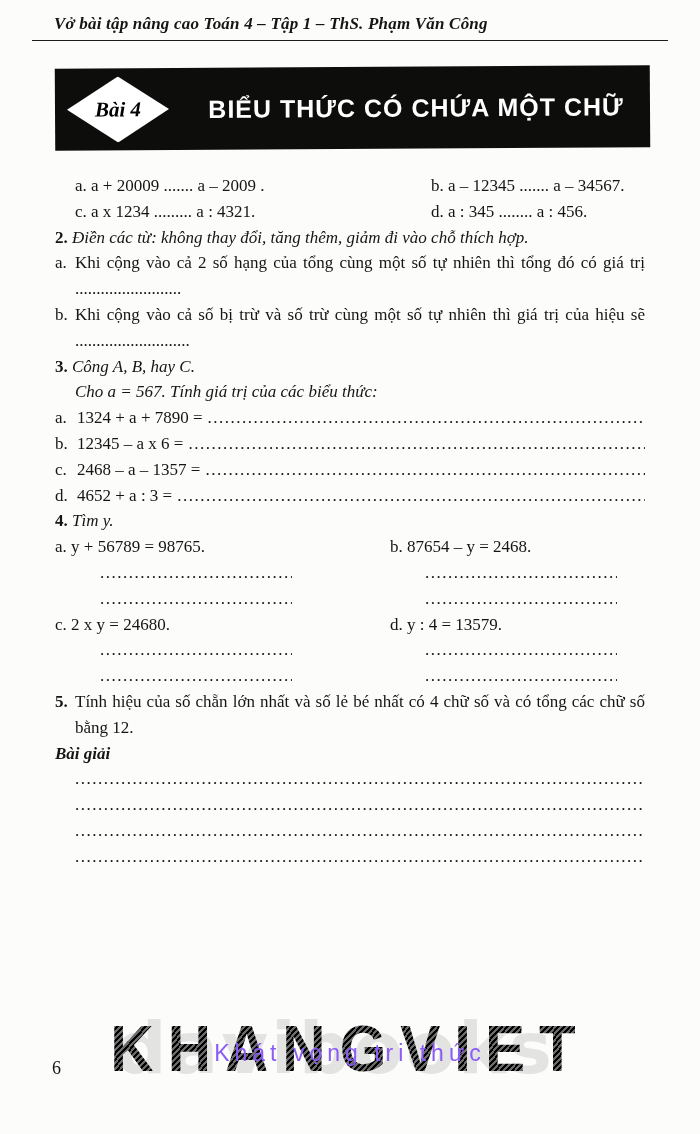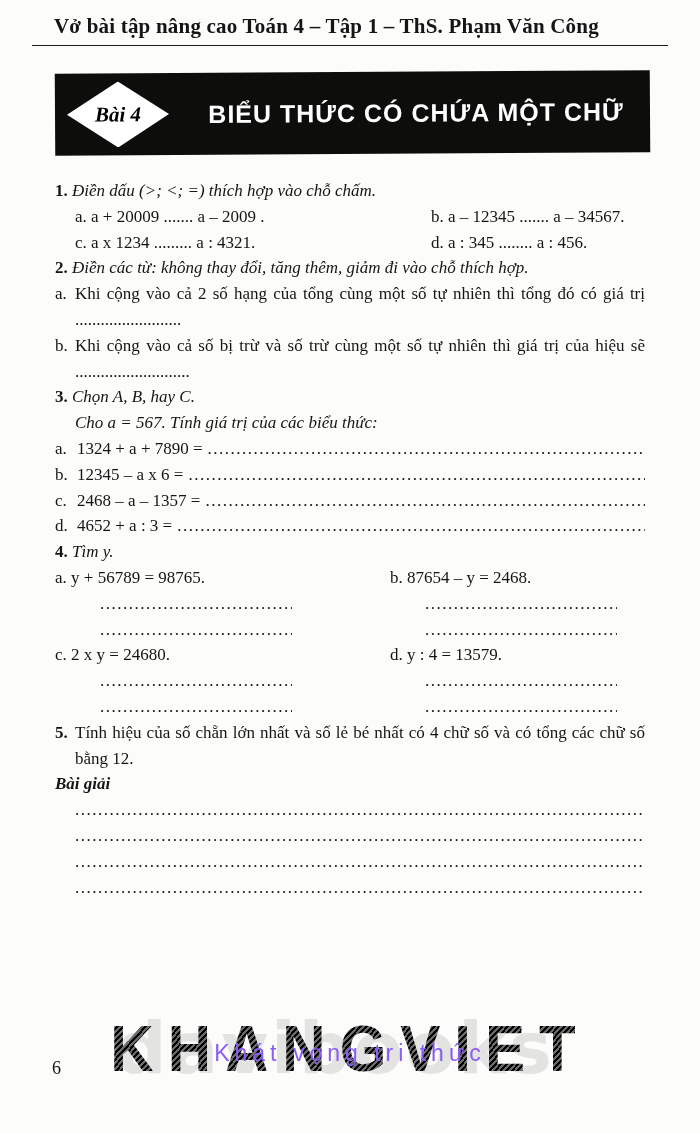--- a/index.html
+++ b/index.html
@@ -4,21 +4,21 @@
 <style>
   * { box-sizing: border-box; }
   html,body { margin:0; padding:0; background:#d9d9d9; }
   .page {
     width:700px; height:1134px; margin:0 auto; position:relative;
     background:#fcfcfa; color:#151515; overflow:hidden;
     font-family:"Liberation Serif", serif; font-size:17px;
   }
   
   .header { margin:14px 32px 0 32px; padding:0 0 6px 22px; border-bottom:1.6px solid #1c1c1c; }
-  .header-title { font-weight:bold; font-size:21px; letter-spacing:.2px; }
+  .header-title { font-weight:bold; font-style:italic; font-size:17px; letter-spacing:.2px; }
   
   .banner { position:relative; margin:26px 50px 0 55px; height:82px; background:#0d0d0c; transform:rotate(-0.35deg); }
   .diamond {
     position:absolute; left:12px; top:8px; width:102px; height:66px; background:#fff;
     clip-path:polygon(50% 0, 100% 50%, 50% 100%, 0 50%);
     display:flex; align-items:center; justify-content:center;
     font-weight:bold; font-style:italic; font-size:21px; color:#000;
   }
   .banner-title {
     position:absolute; left:135px; right:8px; top:0; bottom:0;
@@ -80,24 +80,20 @@
 
   <div class="banner">
     <div class="diamond">
       <span>Bài 4</span>
     </div>
     <div class="banner-title">BIỂU THỨC CÓ CHỨA MỘT CHỮ</div>
   </div>
 
   <div class="content">
 
-    <div class="line">
-      <span class="ex-num">1.</span>
-      <span class="prompt">Điền dấu (&gt;; &lt;; =) thích hợp vào chỗ chấm.</span>
-    </div>
     <div class="cols line">
       <div class="c1">a. a + 20009 ....... a – 2009 .</div>
       <div class="c2">b. a – 12345 ....... a – 34567.</div>
     </div>
     <div class="cols line">
       <div class="c1">c. a x 1234 ......... a : 4321.</div>
       <div class="c2">d. a : 345 ........ a : 456.</div>
     </div>
 
     <div class="line">
@@ -108,21 +104,21 @@
       <span class="lbl">a.</span>
       <span>Khi cộng vào cả 2 số hạng của tổng cùng một số tự nhiên thì tổng đó có giá trị .........................</span>
     </div>
     <div class="hang line">
       <span class="lbl">b.</span>
       <span>Khi cộng vào cả số bị trừ và số trừ cùng một số tự nhiên thì giá trị của hiệu sẽ ...........................</span>
     </div>
 
     <div class="line">
       <span class="ex-num">3.</span>
-      <span class="prompt">Chọn A, B, hay C.</span>
+      <span class="prompt">Công A, B, hay C.</span>
     </div>
     <div class="line">
       <span style="padding-left:20px;font-style:italic;">Cho a = 567. Tính giá trị của các biểu thức:</span>
     </div>
     <div class="fillrow line">
       <span class="lbl">a.</span>
       <span class="expr">1324 + a + 7890 =</span>
       <span class="dotfill">................................................................................................................................................................................................</span>
     </div>
     <div class="fillrow line">

